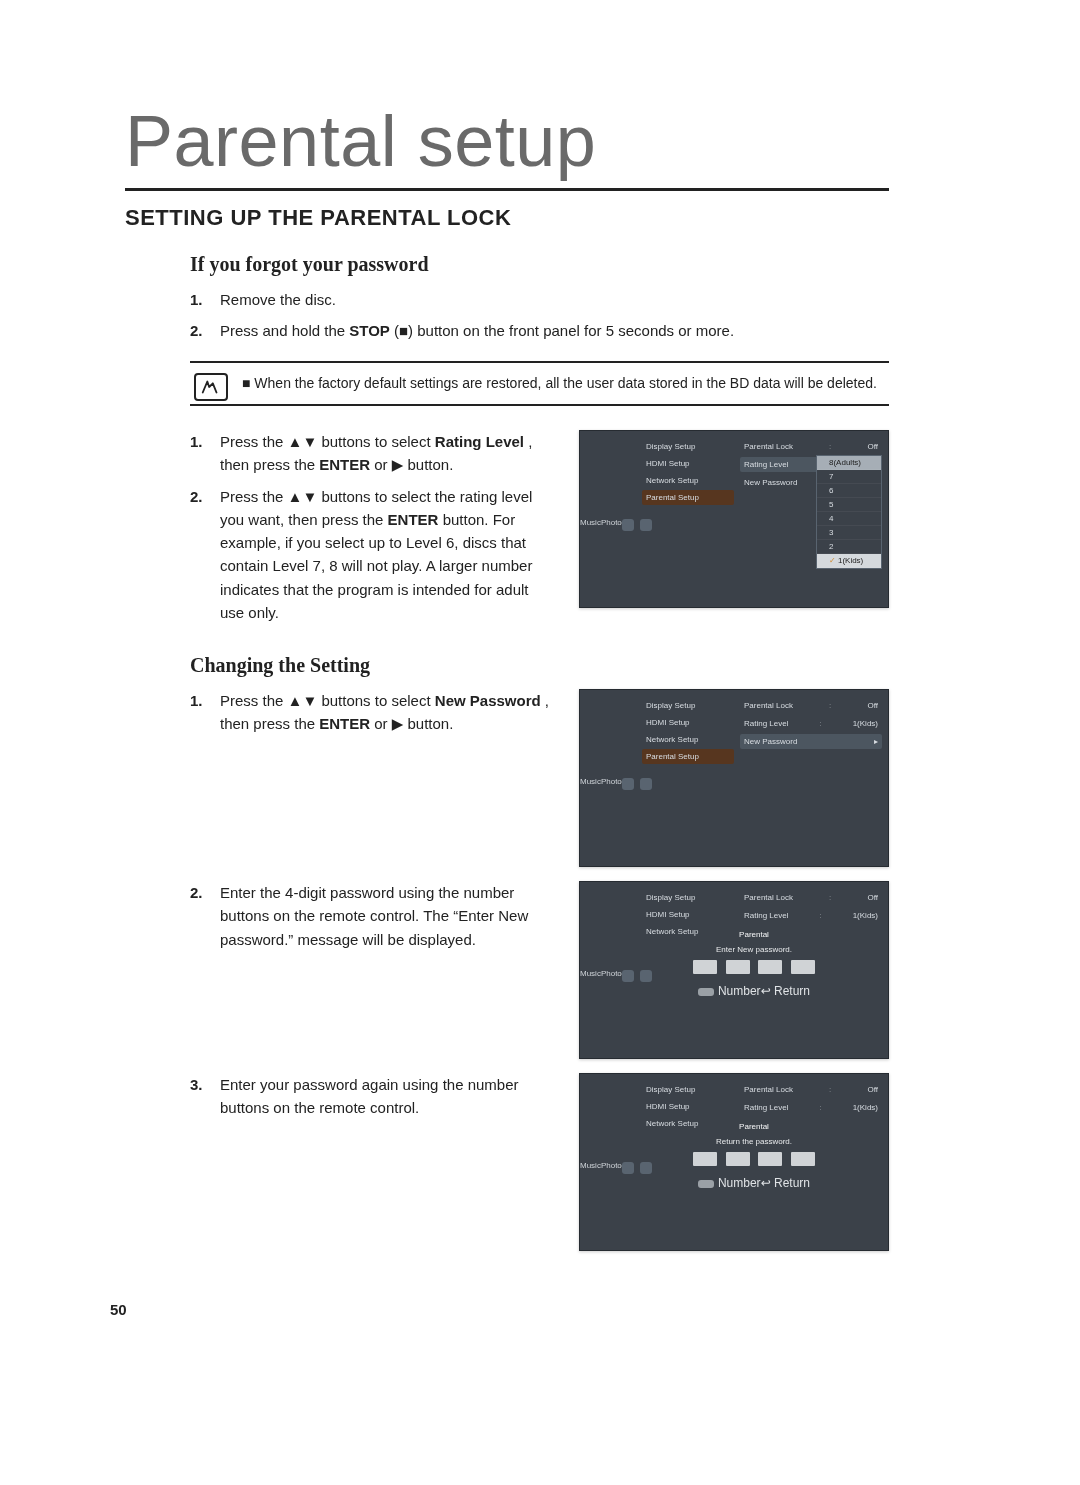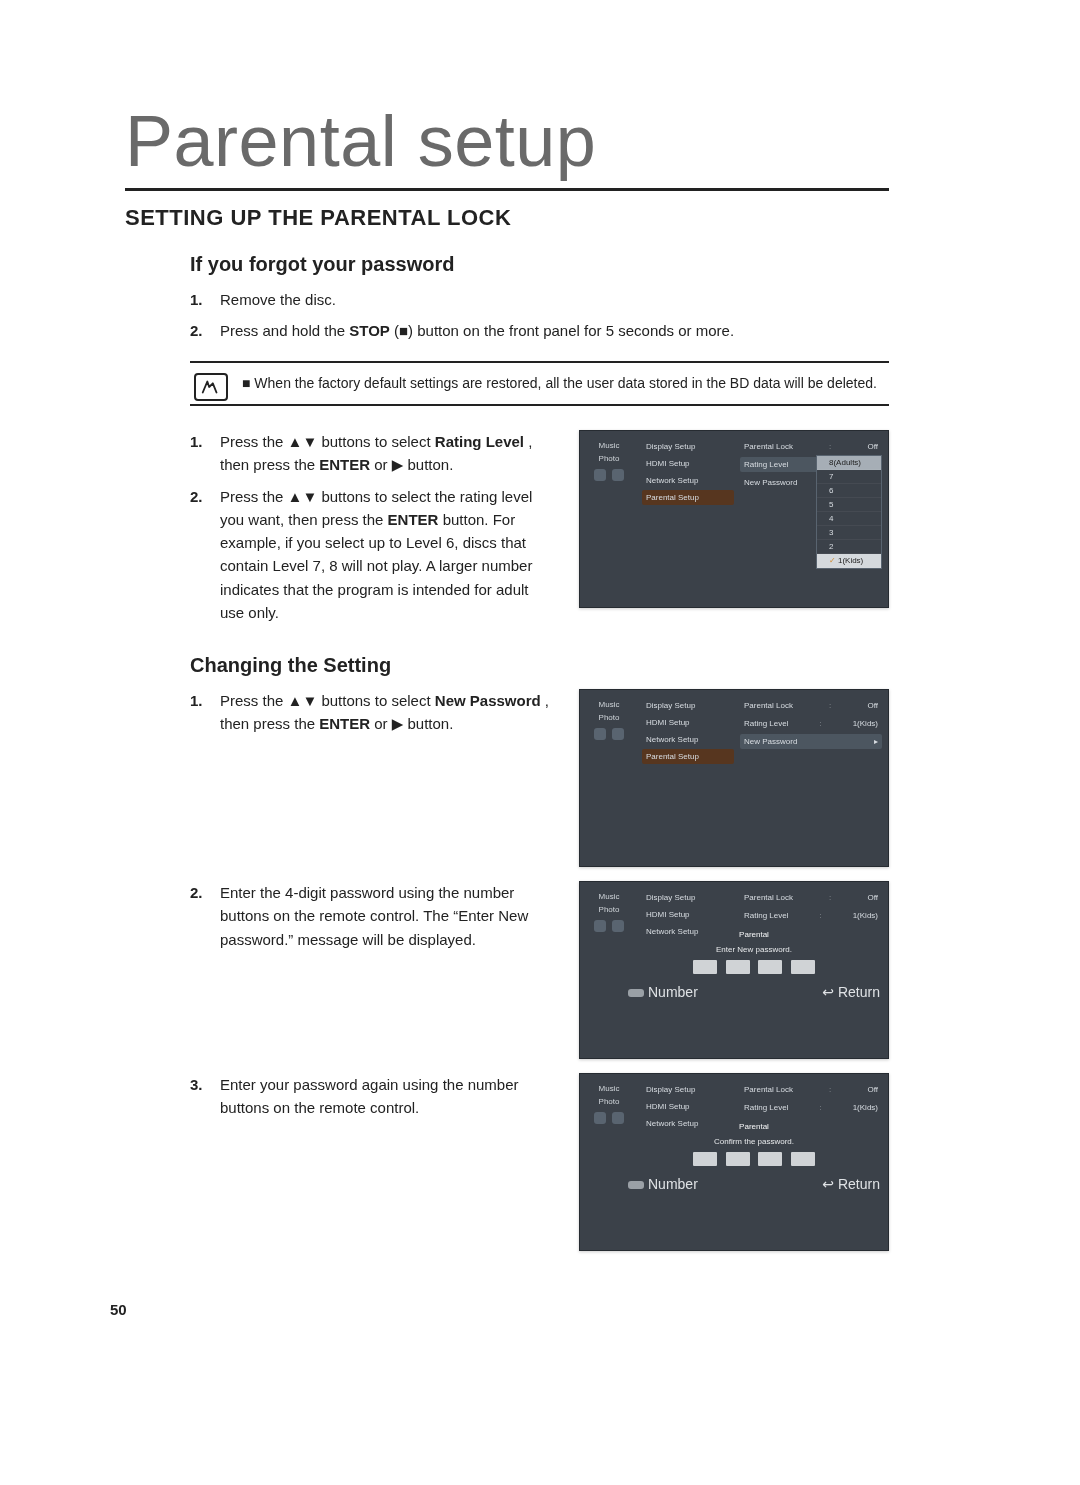--- a/index.html
+++ b/index.html
@@ -27,20 +27,21 @@
     font-size: 22px;
     font-weight: 700;
     letter-spacing: .5px;
     margin: 10px 0 18px 0;
   }
   .section-block { margin-left: 65px; }
   .subsection-title {
     font-size: 20px;
     font-weight: 700;
     margin: 22px 0 12px 0;
+    font-family: Liberation Serif, serif;
   }
   .ol { list-style: none; padding: 0; margin: 0; }
   .ol > li {
     display: flex;
     align-items: flex-start;
     font-size: 15px;
     line-height: 1.55;
     margin-bottom: 8px;
   }
   .num { font-weight: 700; margin-right: 8px; min-width: 22px; }
@@ -92,21 +93,21 @@
     font-size: 9px;
     color: #d8dde2;
     display: flex;
     position: relative;
     overflow: hidden;
   }
   .osd .left-rail {
     width: 58px;
     padding: 10px 0 0 0;
     background: #3b4149;
-    display: flex; flex-direction: column; align-items: center;
+    display: flex; flex-direction: row; align-items: center;
   }
   .osd .left-rail .li {
     font-size: 8px;
     color: #cfd4d9;
     margin-bottom: 4px;
   }
   .osd .left-rail .icon-row{
     display:flex; gap:6px; margin-top:2px;
   }
   .osd .left-rail .ic{
@@ -168,21 +169,21 @@
     text-align:center; font-size:8px; color:#f6f7f8; margin-bottom:4px;
   }
   .osd .modal-msg{
     text-align:center; font-size:8px; color:#e6e8ea; margin:6px 0;
   }
   .osd .digits{ text-align:center; margin:4px 0 8px; }
   .osd .digits .d{
     display:inline-block; width:24px; height:14px; background:#d0d3d6; margin:0 3px; border-radius:1px;
   }
   .osd .footer-keys{
-    display:flex; justify-content:space-between; font-size:14px; color:#dfe2e5;
+    display:flex; justify-content:center; font-size:12px; color:#dfe2e5;
   }
   .osd .footer-keys .pill{
     display:inline-block;width:16px;height:8px;background:#9aa0a6;border-radius:3px;margin-right:4px;vertical-align:middle;
   }
   .page-number{
     font-weight:700; font-size:15px; margin-top:50px; margin-left:-15px;
   }
   b{font-weight:700;}
 </style>
 </head>
@@ -418,21 +419,21 @@
               <span>Off</span>
           </div>
           <div class="rrow">
             <span>Rating Level</span>
               <span class="sep">:</span>
               <span>1(Kids)</span>
           </div>
         </div>
         <div class="modal-strip">
           <div class="modal-title">Parental</div>
-          <div class="modal-msg">Confirm the password.</div>
+          <div class="modal-msg">Return the password.</div>
           <div class="digits">
             <span class="d"></span>
             <span class="d"></span>
             <span class="d"></span>
             <span class="d"></span>
           </div>
           <div class="footer-keys">
             <span><span class="pill"></span><span>Number</span></span>
             <span><span>↩ </span><span>Return</span></span>
           </div>

